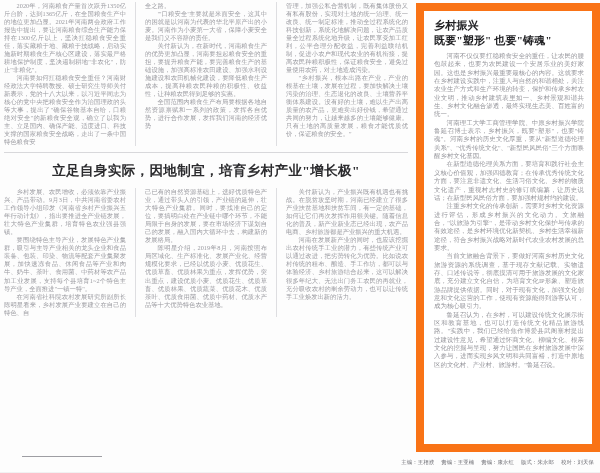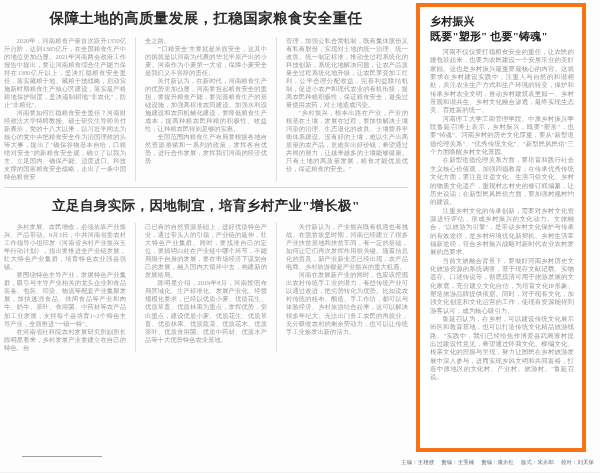--- a/index.html
+++ b/index.html
@@ -88,23 +88,23 @@
     height: 1px;
     background: #d8d8db;
     margin: 6px 0 0 0;
   }
 
   
   .sidebar-box {
     position: absolute;
     left: 416px;
     top: 3px;
-    width: 170px;
+    width: 184px;
     height: 449px;
-    border: 4px solid #f97316;
+    border: 8px solid #f97316;
     box-sizing: border-box;
     background: #ffffff;
   }
   .sidebar-inner {
     padding: 7px 8px 4px 10px;
     height: 100%;
     box-sizing: border-box;
     overflow: hidden;
   }
   .sb-title {
@@ -161,21 +161,20 @@
   }
 </style>
 </head>
 <body>
 
 <div class="page">
 
   <div class="main-region">
 
     <div class="story block-top">
-      <div class="headline headline-1">保障土地的高质量发展，扛稳国家粮食安全重任</div>
 
       <div class="cols-3">
         <div class="col">
           <p class="ptext indent">2020年，河南粮食产量首次跃升1350亿斤台阶，达到1365亿斤，在全国粮食生产中的地位更加凸显。2021年河南两会政府工作报告中提出，要让河南粮食综合生产能力保持在1300亿斤以上，坚决扛稳粮食安全重任，落实藏粮于地、藏粮于技战略，启动实施新时期粮食生产核心区建设，落实最严格耕地保护制度，坚决遏制耕地"非农化"，防止"非粮化"。</p>
           <p class="ptext indent">河南要如何扛稳粮食安全重任？河南财经政法大学特聘教授、硕士研究生导师关付新表示，党的十八大以来，以习近平同志为核心的党中央把粮食安全作为治国理政的头等大事，提出了"确保谷物基本自给，口粮绝对安全"的新粮食安全观，确立了以我为主、立足国内、确保产能、适度进口、科技支撑的国家粮食安全战略，走出了一条中国特色粮食安</p>
         </div>
         <div class="col-sep"></div>
         <div class="col">
           <p class="ptext">全之路。</p>
           <p class="ptext indent">"'口粮安全'主要就是米面安全，这其中的困就是以河南为代表的华北平原产出的小麦。河南作为小麦第一大省，保障小麦安全是我们义不容辞的责任。</p>

